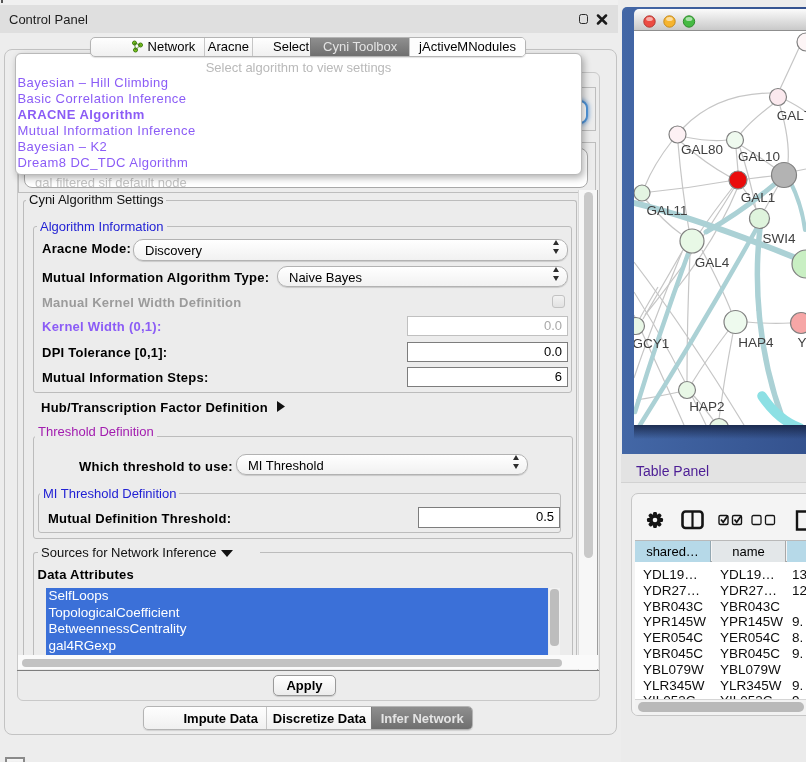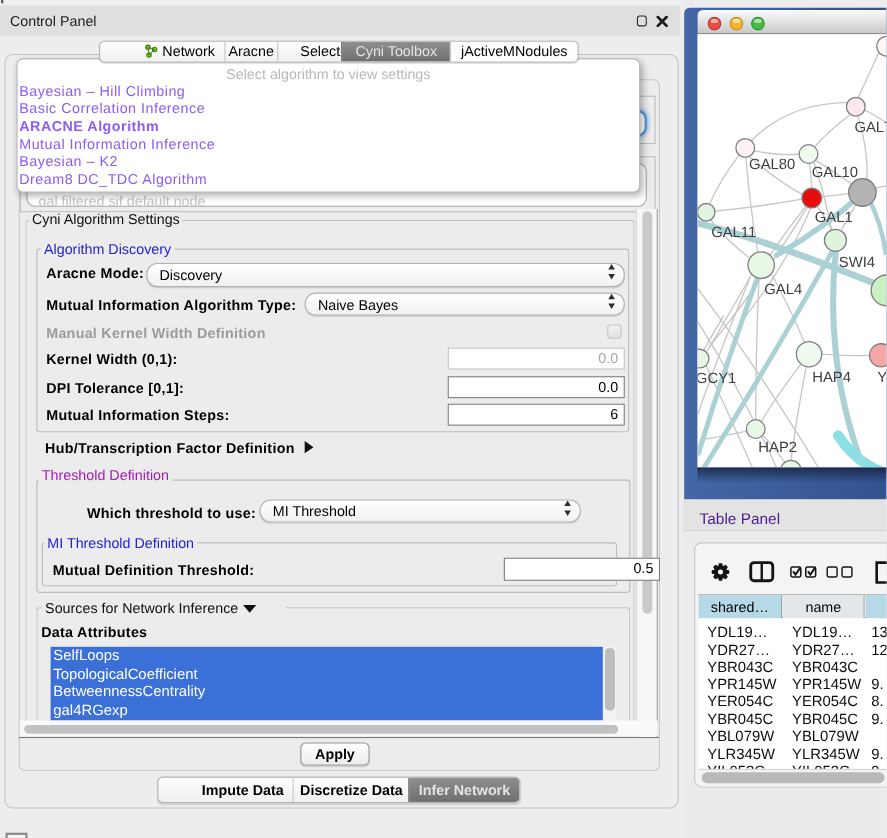--- a/index.html
+++ b/index.html
@@ -47,34 +47,34 @@
     <div class="abs" style="left:10px;top:26px;font-size:13px;color:#c4c4c4;">gal filtered sif default node</div>
   </div>
 
   <div class="abs" style="left:578px;top:190px;width:20px;height:480px;background:#f7f7f7;border-right:1px solid #9e9e9e;border-left:1px solid #d8d8d8;"></div>
   <div class="abs" style="left:584px;top:192px;width:9px;height:366px;background:#c9c9c9;border-radius:5px;"></div>
 
   <div class="grp" style="left:22.5px;top:199.5px;width:554px;height:458px;border-bottom:none;border-radius:3px 3px 0 0;"></div>
   <div class="grpttl" style="left:26px;top:193px;color:#111;">Cyni Algorithm Settings</div>
 
   <div class="grp" style="left:33px;top:226px;width:539px;height:167px;"></div>
-  <div class="grpttl" style="left:37px;top:220px;color:#2222d4;">Algorithm Discovery</div>
+  <div class="grpttl" style="left:37px;top:220px;color:#2222d4;">Algorithm Information</div>
   <div class="lbl b" style="left:42px;top:241px;">Aracne Mode:</div>
   <div class="combo" style="left:133px;top:239px;width:435px;height:22px;">
       <span class="ct">Discovery</span>
       <span class="arr" style="top:50%;"></span>
     </div>
   <div class="lbl b" style="left:42px;top:270px;">Mutual Information Algorithm Type:</div>
   <div class="combo" style="left:277px;top:266px;width:291px;height:21px;">
       <span class="ct">Naive Bayes</span>
       <span class="arr" style="top:50%;"></span>
     </div>
   <div class="lbl b" style="left:42px;top:295px;color:#9b9b9b;">Manual Kernel Width Definition</div>
   <div class="abs" style="left:552px;top:295px;width:13px;height:13px;background:linear-gradient(#f2f2f2,#e2e2e2);border:1px solid #c2c2c2;border-radius:3px;"></div>
-  <div class="lbl b" style="left:42px;top:319px;color:#000000;">Kernel Width (0,1):</div>
+  <div class="lbl b" style="left:42px;top:319px;color:#8b5cf6;">Kernel Width (0,1):</div>
   <div class="fld" style="left:407px;top:316px;width:161px;height:20px;border-color:#c0c0c0;color:#a8a8a8;">0.0</div>
   <div class="lbl b" style="left:42px;top:345px;">DPI Tolerance [0,1]:</div>
   <div class="fld" style="left:407px;top:342px;width:161px;height:20px;">0.0</div>
   <div class="lbl b" style="left:42px;top:370px;">Mutual Information Steps:</div>
   <div class="fld" style="left:407px;top:367px;width:161px;height:20px;">6</div>
 
   <div class="lbl b" style="left:41px;top:400px;">Hub/Transcription Factor Definition</div>
   <svg class="abs" style="left:275px;top:400px;" width="12" height="13" viewBox="0 0 12 13">
       <path d="M2 1 L10 6.5 L2 12 Z" fill="#111"></path>
     </svg>
@@ -82,21 +82,21 @@
   <div class="grp" style="left:33px;top:436px;width:540px;height:103px;"></div>
   <div class="grpttl" style="left:35px;top:425px;color:#a21caf;text-align:right;">Threshold Definition</div>
   <div class="lbl b" style="left:79px;top:459px;">Which threshold to use:</div>
   <div class="combo" style="left:236px;top:454px;width:292px;height:21px;">
       <span class="ct">MI Threshold</span>
       <span class="arr" style="top:50%;"></span>
     </div>
   <div class="grp" style="left:38px;top:493px;width:523px;height:40px;"></div>
   <div class="grpttl" style="left:40px;top:487px;color:#2222d4;">MI Threshold Definition</div>
   <div class="lbl b" style="left:48px;top:511px;">Mutual Definition Threshold:</div>
-  <div class="fld" style="left:418px;top:507px;width:142px;height:21px;margin-left:40px;">0.5</div>
+  <div class="fld" style="left:418px;top:507px;width:142px;height:21px;">0.5</div>
 
   <div class="grp" style="left:33px;top:551.5px;width:540px;height:106px;border-bottom:none;"></div>
   <div class="grpttl" style="left:38px;top:546px;color:#111;width:222px;">Sources for Network Inference <svg width="14" height="9" viewBox="0 0 14 9" style="vertical-align:-1px;">
         <path d="M1 1 L13 1 L7 8 Z" fill="#111"></path>
       </svg></div>
   <div class="lbl b" style="left:37.5px;top:567px;">Data Attributes</div>
   <div class="abs" style="left:46px;top:588px;width:502px;height:66.5px;background:#3b70d8;color:#fff;font-size:13.5px;line-height:16.6px;padding:0 0 0 2.5px;overflow:hidden;">SelfLoops<br>TopologicalCoefficient<br>BetweennessCentrality<br>gal4RGexp</div>
   <div class="abs" style="left:549px;top:588px;width:11px;height:66.5px;background:#f2f2f2;"></div>
   <div class="abs" style="left:550px;top:589px;width:8.5px;height:57px;background:#bdbdbd;border-radius:4px;"></div>
 

